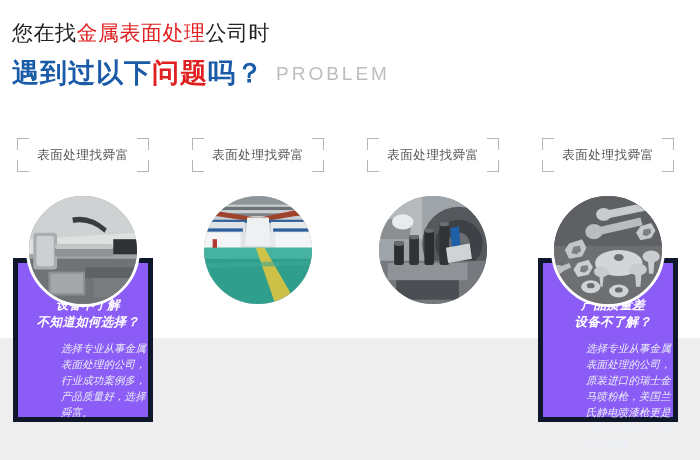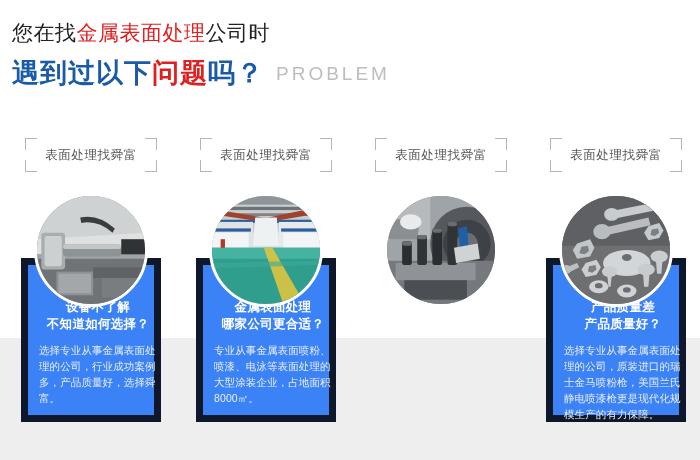--- a/index.html
+++ b/index.html
@@ -61,21 +61,21 @@
     color: #bdbdbd;
     font-size: 19px;
     font-weight: normal;
     letter-spacing: 3px;
     margin-left: 12px;
     vertical-align: 2px;
   }
   
   .cards {
     position: absolute;
-    left: 12px;
+    left: 4px;
     top: 138px;
     width: 688px;
     height: 300px;
     z-index: 4;
   }
   .card {
     position: absolute;
     top: 0;
     width: 140px;
     height: 290px;
@@ -131,23 +131,24 @@
     white-space: nowrap;
   }
 
   
   .panel {
     position: absolute;
     left: 0;
     top: 120px;
     width: 140px;
     height: 164px;
-    background: #3b82f6;
-    border: 7px solid #0f172a;
+    background: #8b5cf6;
+    border: 5px solid #0f172a;
     box-sizing: border-box;
+    font-style: italic;
   }
   .panel-inner {
     position: absolute;
     left: 0;
     top: 34px;
     width: 140px;
     padding: 0 7px;
     box-sizing: border-box;
   }
   .panel-title {
@@ -159,20 +160,21 @@
     letter-spacing: 0.3px;
   }
   .panel-body {
     margin-top: 9px;
     font-size: 10.5px;
     line-height: 16px;
     color: #e9eef6;
     text-align: left;
     letter-spacing: 0.1px;
     padding: 0 4px;
+    margin-left: 32px;
   }
 
   
   .photo {
     position: absolute;
     left: 13px;
     top: 55px;
     width: 114px;
     height: 114px;
     border-radius: 50%;
@@ -244,29 +246,20 @@
       </div>
     </div>
 
     <div class="card c1">
       <div class="tag">
         <span class="corner tl"></span>
         <span class="corner tr"></span>
         <span class="corner bl"></span>
         <span class="corner br"></span>
         <span class="tag-text">表面处理找舜富</span>
-      </div>
-      <div class="panel">
-        <div class="panel-inner">
-          <div class="panel-title">
-            <div>金属表面处理</div>
-            <div>哪家公司更合适？</div>
-          </div>
-          <div class="panel-body">专业从事金属表面喷粉、喷漆、电泳等表面处理的大型涂装企业，占地面积8000㎡。</div>
-        </div>
       </div>
       <div class="photo">
         <div class="scene">
           <svg class="sv" viewBox="0 0 100 100" preserveAspectRatio="none">
             <rect x="0" y="0" width="100" height="100" fill="#dfe3e4"></rect>
             <rect x="0" y="0" width="100" height="34" fill="#c8cdd0"></rect>
             <rect x="0" y="0" width="100" height="8" fill="#8f9498"></rect>
             <rect x="0" y="10" width="100" height="3" fill="#6d7276"></rect>
             <rect x="0" y="16" width="100" height="2.5" fill="#7d8286"></rect>
             <path d="M0 12 L48 20 L52 20 L100 10 L100 16 L52 24 L48 24 L0 17 Z" fill="#a0432c"></path>
@@ -329,21 +322,21 @@
         <span class="corner tl"></span>
         <span class="corner tr"></span>
         <span class="corner bl"></span>
         <span class="corner br"></span>
         <span class="tag-text">表面处理找舜富</span>
       </div>
       <div class="panel">
         <div class="panel-inner">
           <div class="panel-title">
             <div>产品质量差</div>
-            <div>产品质量好？</div>
+            <div>设备不了解？</div>
           </div>
           <div class="panel-body">选择专业从事金属表面处理的公司，原装进口的瑞士金马喷粉枪，美国兰氏静电喷漆枪更是现代化规模生产的有力保障。</div>
         </div>
       </div>
       <div class="photo">
         <div class="scene">
           <svg class="sv" viewBox="0 0 100 100" preserveAspectRatio="none">
             <rect x="0" y="0" width="100" height="100" fill="#6d6f71"></rect>
             <rect x="0" y="0" width="100" height="46" fill="#5e6063"></rect>
             <g fill="#c8ccce">

